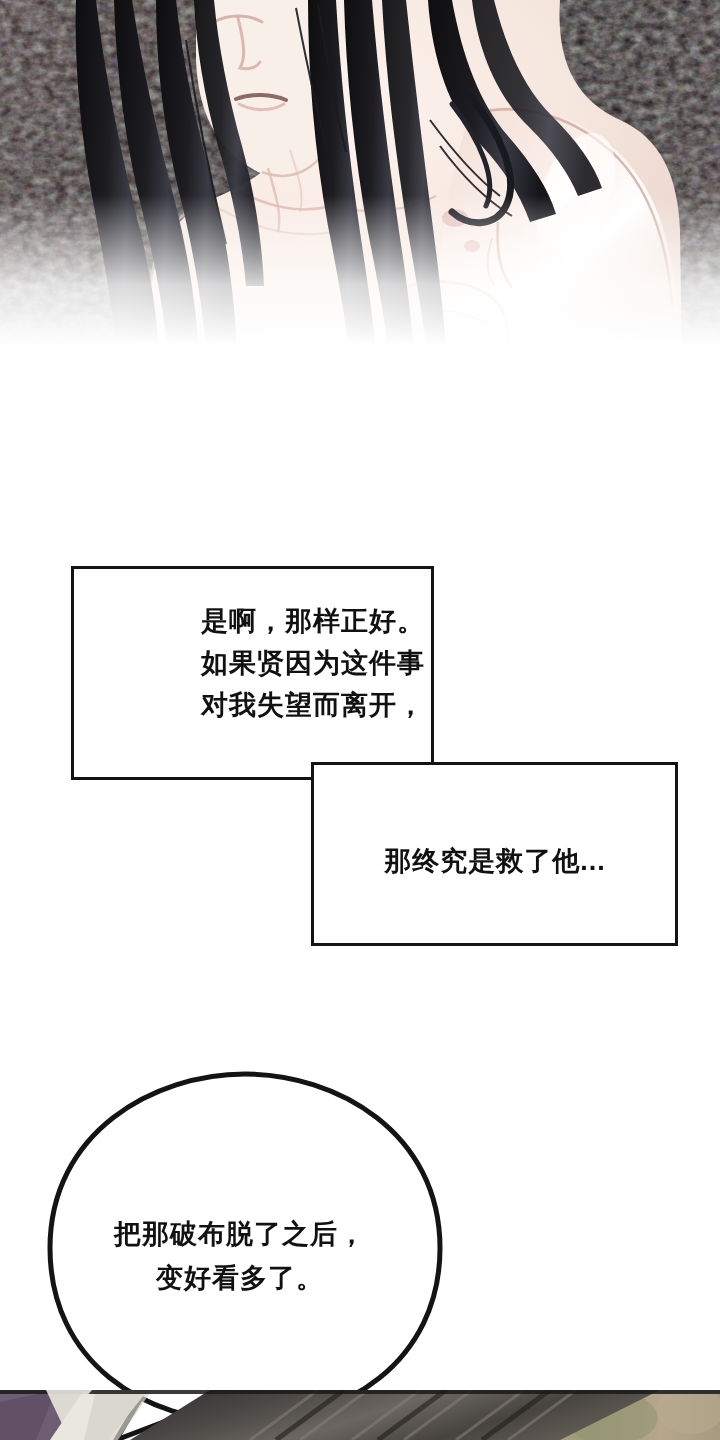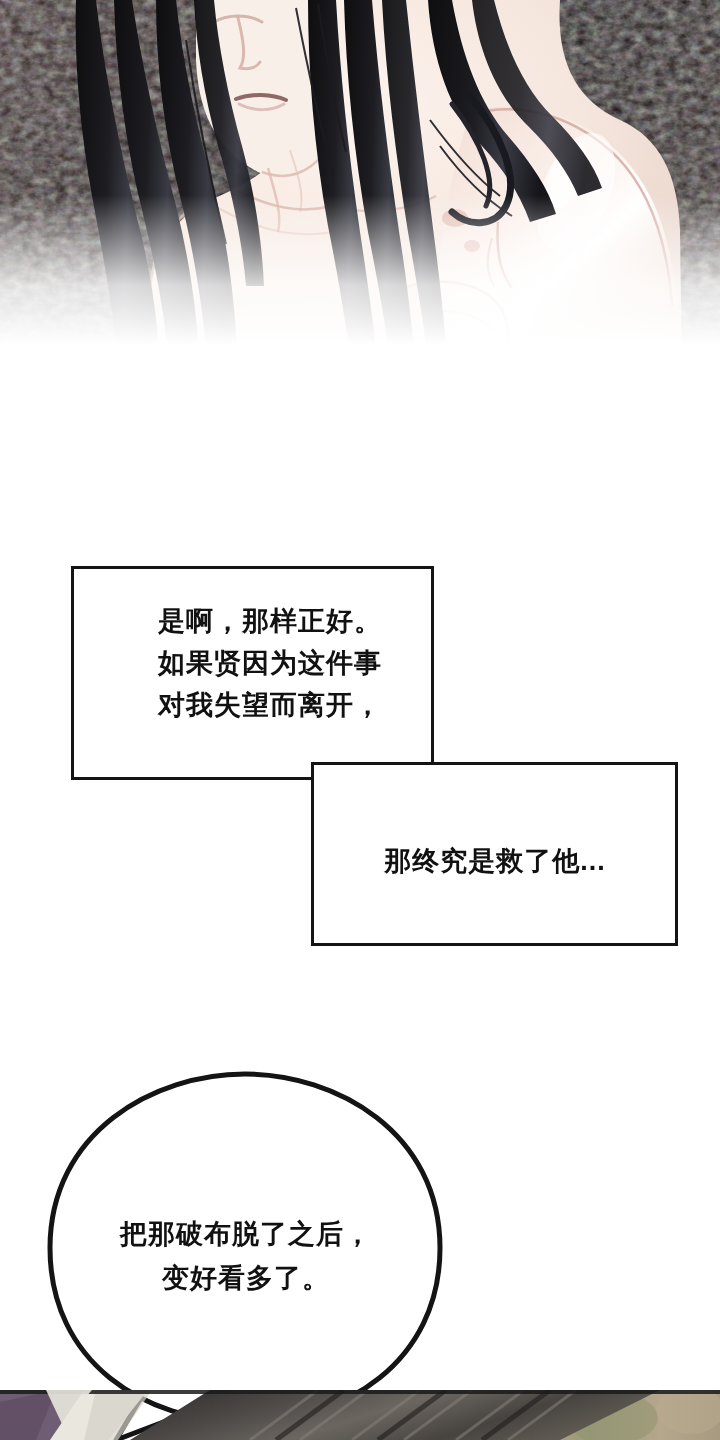--- a/index.html
+++ b/index.html
@@ -40,36 +40,36 @@
   .box-text{
     position:absolute;
     color:#111111;
     font-weight:700;
     letter-spacing:1px;
     white-space:pre-line;
   }
   #box1-text{
     left:115px; top:600px; width:310px;
     font-size:27px; line-height:42px;
-    text-align:center;
+    text-align:right;
   }
   #box2-text{
     left:330px; top:840px; width:330px;
     font-size:27px; line-height:42px;
     text-align:center;
   }
 
   
   .bubble-wrap{
     position:absolute; left:40px; top:1066px; width:410px; height:374px;
   }
   .bubble-wrap svg{ display:block; width:410px; height:374px; }
   #bubble-text{
     position:absolute;
-    left:66px; top:1212px; width:360px;
+    left:60px; top:1212px; width:360px;
     font-size:27px; line-height:44px;
     font-weight:700; color:#111111; letter-spacing:1px;
     text-align:center; white-space:pre-line;
   }
 
   
   .art-bottom{
     position:absolute; left:0; top:1390px; width:720px; height:50px;
     overflow:hidden;
   }

